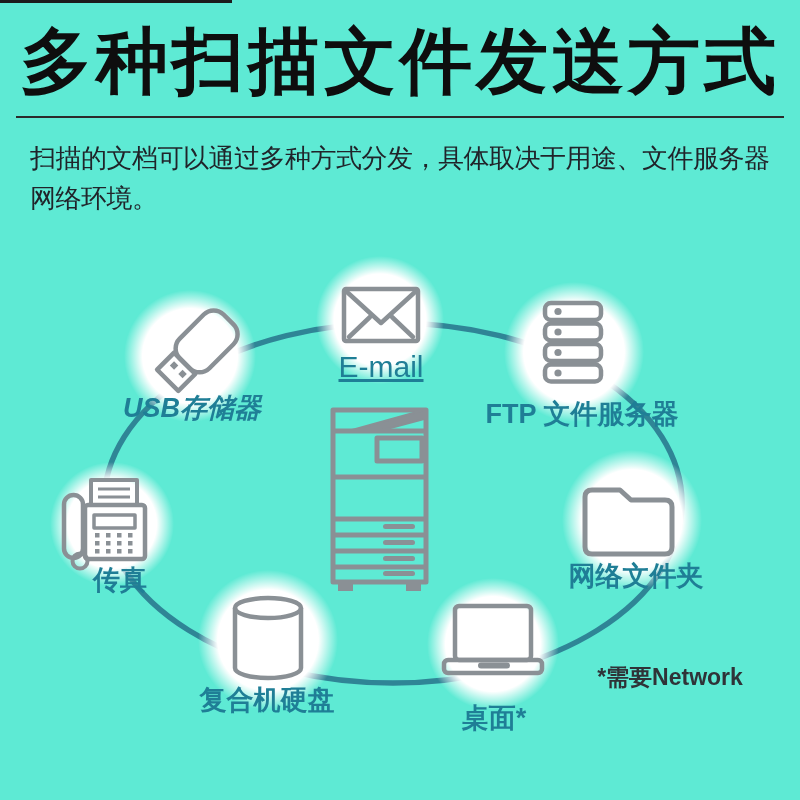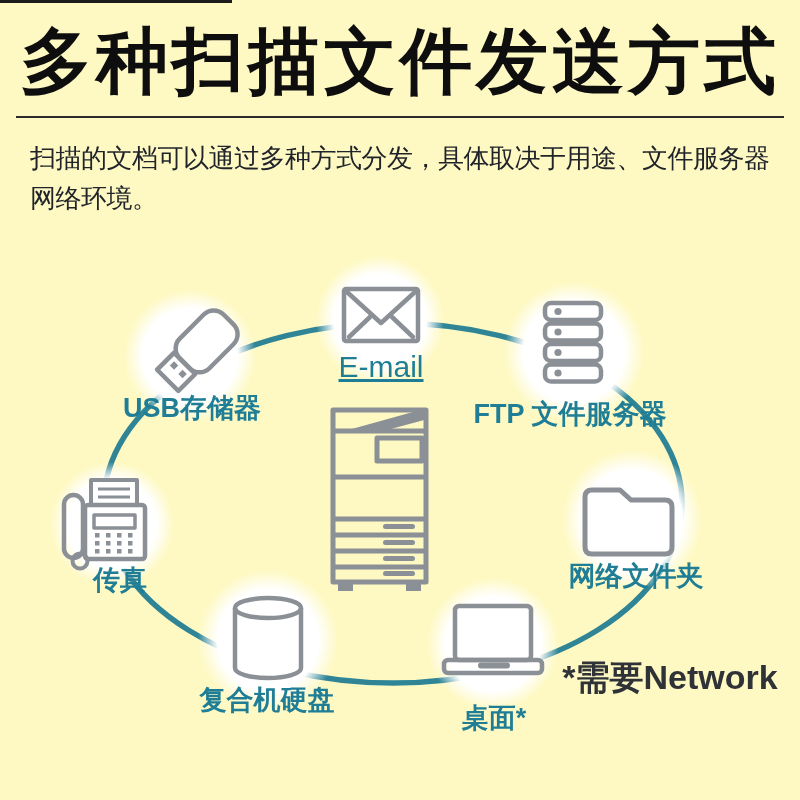--- a/index.html
+++ b/index.html
@@ -1,21 +1,21 @@
 <!DOCTYPE html>
 <html><head>
 <meta charset="utf-8">
 <style>
   html, body { margin: 0; padding: 0; }
   body { width: 800px; height: 800px; overflow: hidden; }
   .page {
     position: relative;
     width: 800px;
     height: 800px;
-    background: #fef9c3;
+    background: #5eead4;
     font-family: "Liberation Sans", "DejaVu Sans", sans-serif;
     overflow: hidden;
   }
   .top-edge-line {
     position: absolute;
     left: 0; top: 0;
     width: 232px; height: 3px;
     background: #1c1c1c;
   }
   .title {
@@ -55,21 +55,21 @@
     font-weight: 600;
     color: #1f7e96;
     white-space: nowrap;
     z-index: 3;
   }
   .label-cn { font-size: 27px; }
   .label-email { font-size: 30px; font-weight: 500; }
   .footnote {
     position: absolute;
     transform: translateX(-50%);
-    font-size: 34px;
+    font-size: 23px;
     font-weight: 600;
     color: #2f3338;
     white-space: nowrap;
     z-index: 3;
     text-align: center;
     line-height: 31px;
   }
 </style>
 </head>
 <body>
@@ -188,22 +188,22 @@
         <rect x="383" y="540" width="32" height="5" rx="2.5"></rect>
         <rect x="383" y="556" width="32" height="5" rx="2.5"></rect>
         <rect x="383" y="571" width="32" height="5" rx="2.5"></rect>
         <rect x="338" y="582" width="15" height="9"></rect>
         <rect x="406" y="582" width="15" height="9"></rect>
       </g>
     </g>
   </svg>
 
   <div class="node-label label-email" style="left:381px; top:350px;text-decoration:underline;">E-mail</div>
-  <div class="node-label label-cn" style="left:192px; top:390px;">USB存储器</div>
-  <div class="node-label label-cn" style="left:570px; top:396px;">FTP 文件服务器</div>
+  <div class="node-label label-cn" style="left:192px; top:390px;font-style:italic;">USB存储器</div>
+  <div class="node-label label-cn" style="left:582px; top:396px;">FTP 文件服务器</div>
   <div class="node-label label-cn" style="left:120px; top:562px;">传真</div>
   <div class="node-label label-cn" style="left:267px; top:682px;">复合机硬盘</div>
   <div class="node-label label-cn" style="left:636px; top:558px;">网络文件夹</div>
   <div class="node-label label-cn" style="left:494px; top:688px;margin-top:12px;">桌面*</div>
 
   <div class="footnote" style="left:670px; top:662px;">
     <div>*需要Network</div>
   </div>
 
 </div>

